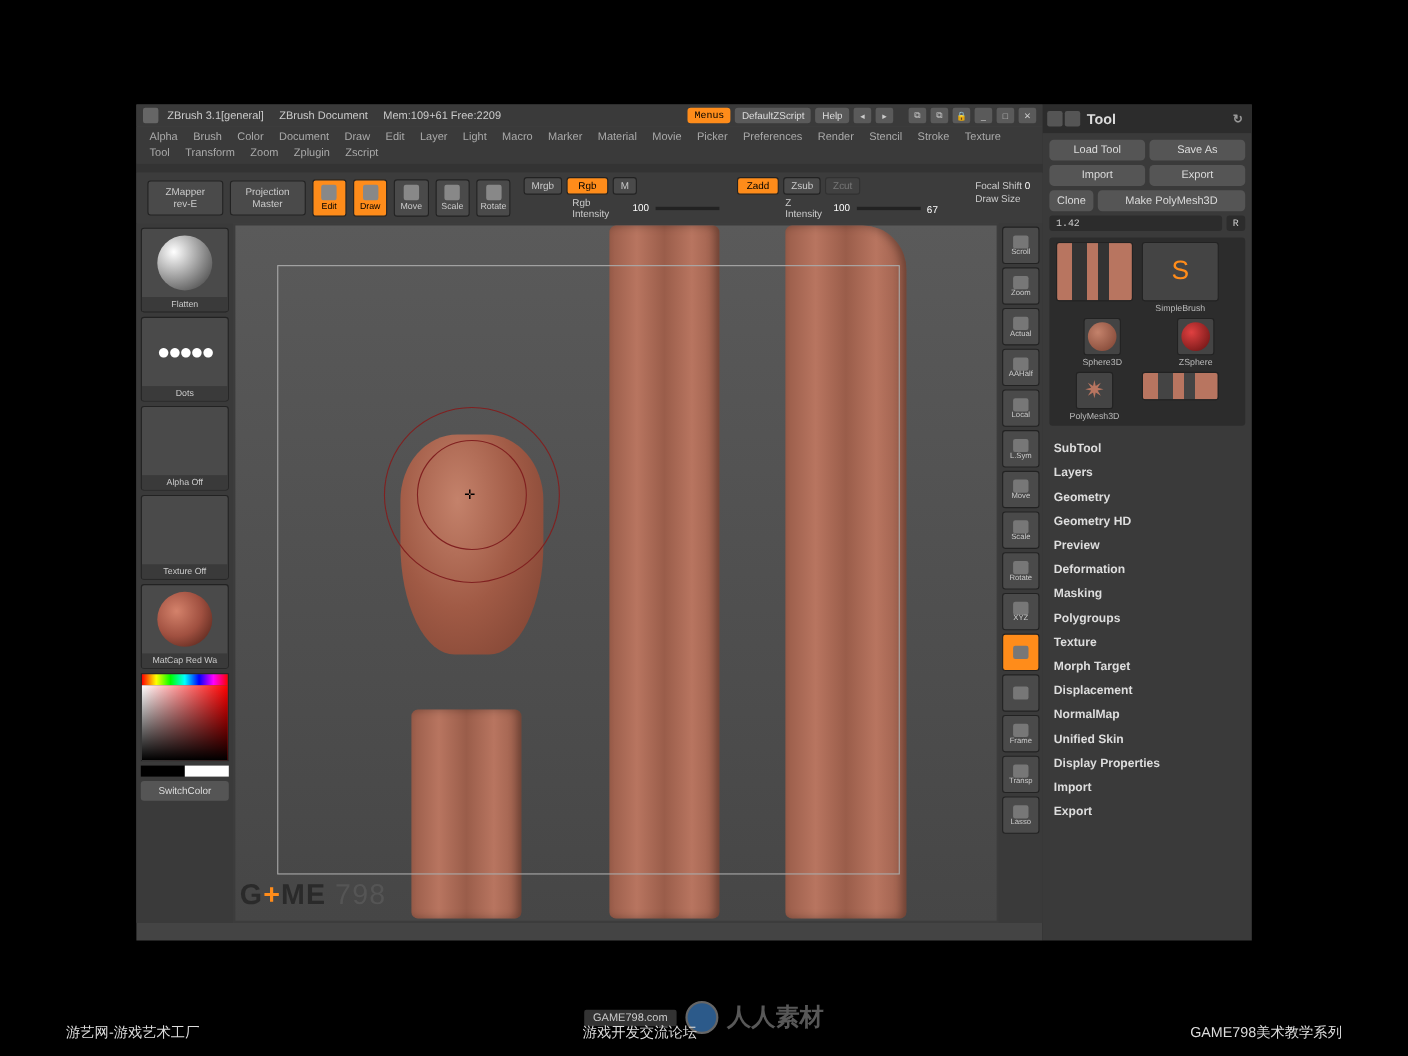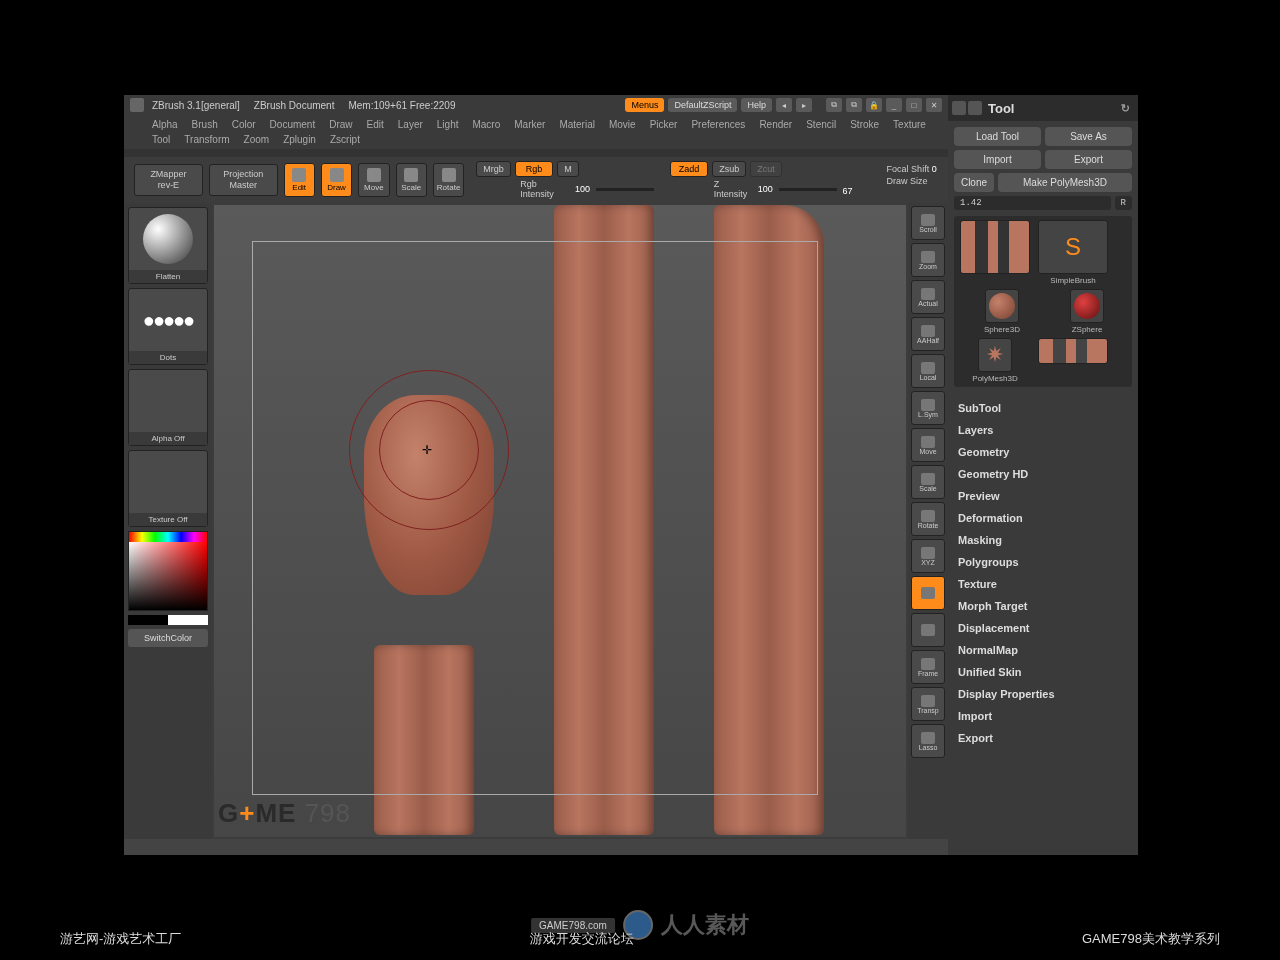--- a/index.html
+++ b/index.html
@@ -3,25 +3,25 @@
 <meta charset="utf-8">
 <style>
 * { margin: 0; padding: 0; box-sizing: border-box; font-family: Verdana, sans-serif; }
 body { background: #000; width: 1280px; height: 960px; overflow: hidden; position: relative; }
 .app-window { position: absolute; left: 124px; top: 95px; width: 824px; height: 760px; background: #444; }
 .titlebar { height: 20px; background: #3a3a3a; display: flex; align-items: center; padding: 0 6px; font-size: 10px; color: #ccc; }
 .titlebar .logo { width: 14px; height: 14px; background: #666; border-radius: 2px; margin-right: 8px; }
 .titlebar .seg { margin-right: 14px; }
 .titlebar .right { margin-left: auto; display: flex; gap: 4px; align-items: center; }
 .titlebar .btn { padding: 2px 6px; border-radius: 3px; font-size: 9px; cursor: pointer; }
-.titlebar .btn.orange { background: #ff8c1a; color: #000; }
+.titlebar .btn.orange { background: #ff8c1a; color: #000; font-family: Liberation Mono, monospace; }
 .titlebar .btn.gray { background: #5a5a5a; color: #ddd; }
 .titlebar .winbtn { width: 16px; height: 14px; background: #5a5a5a; border-radius: 2px; font-size: 8px; display: flex; align-items: center; justify-content: center; color: #ccc; cursor: pointer; }
 .menubar { background: #3a3a3a; padding: 2px 12px; font-size: 10px; color: #aaa; }
-.menubar .row { display: flex; gap: 14px; padding: 2px 0; margin-left: 16px; }
+.menubar .row { display: flex; gap: 14px; padding: 2px 0; }
 .menubar span { cursor: pointer; }
 .divider { height: 8px; background: #333; }
 .toolbar { background: #3c3c3c; padding: 4px 10px; display: flex; align-items: center; gap: 6px; font-size: 9px; color: #ccc; }
 .tb-btn { background: #4a4a4a; border: 1px solid #222; border-radius: 3px; padding: 4px 6px; text-align: center; cursor: pointer; }
 .tb-btn.wide { width: 70px; line-height: 1.2; }
 .tb-btn.orange { background: #ff8c1a; color: #000; }
 .tb-icon-btn { width: 32px; height: 34px; background: #4a4a4a; border: 1px solid #222; border-radius: 3px; display: flex; flex-direction: column; align-items: center; justify-content: center; font-size: 8px; cursor: pointer; }
 .tb-icon-btn.orange { background: #ff8c1a; color: #000; }
 .tb-icon-btn .ic { width: 14px; height: 14px; background: #888; border-radius: 2px; margin-bottom: 1px; }
 .tb-label { font-size: 9px; margin-left: 44px; }
@@ -210,20 +210,26 @@
           <div class="lbl">Dots</div>
         </div>
       <div class="pal-slot">
           <div class="thumb"></div>
           <div class="lbl">Alpha Off</div>
         </div>
       <div class="pal-slot">
           <div class="thumb"></div>
           <div class="lbl">Texture Off</div>
         </div>
+      <div class="pal-slot">
+          <div class="thumb">
+            <div class="mat-preview"></div>
+          </div>
+          <div class="lbl">MatCap Red Wa</div>
+        </div>
       <div class="color-picker">
           <div class="hue-bar"></div>
           <div class="sv-box"></div>
         </div>
       <div class="bw-row">
           <div style="background:#000"></div>
           <div style="background:#fff"></div>
         </div>
       <div class="switchcolor">SwitchColor</div>
     </div>

